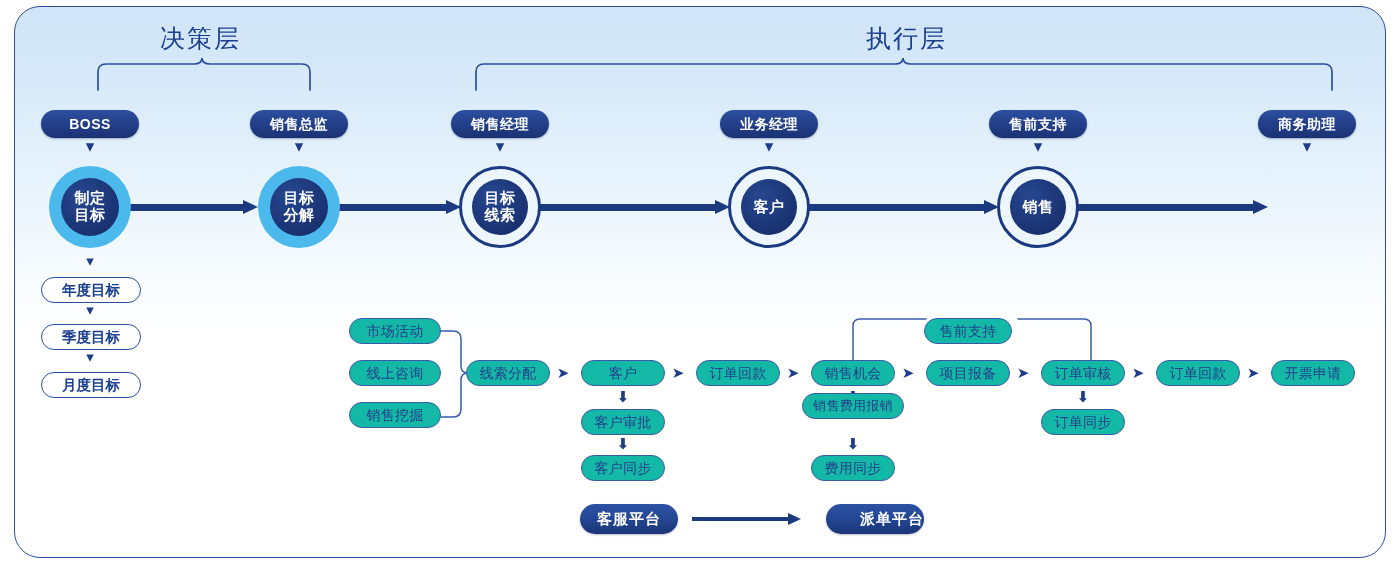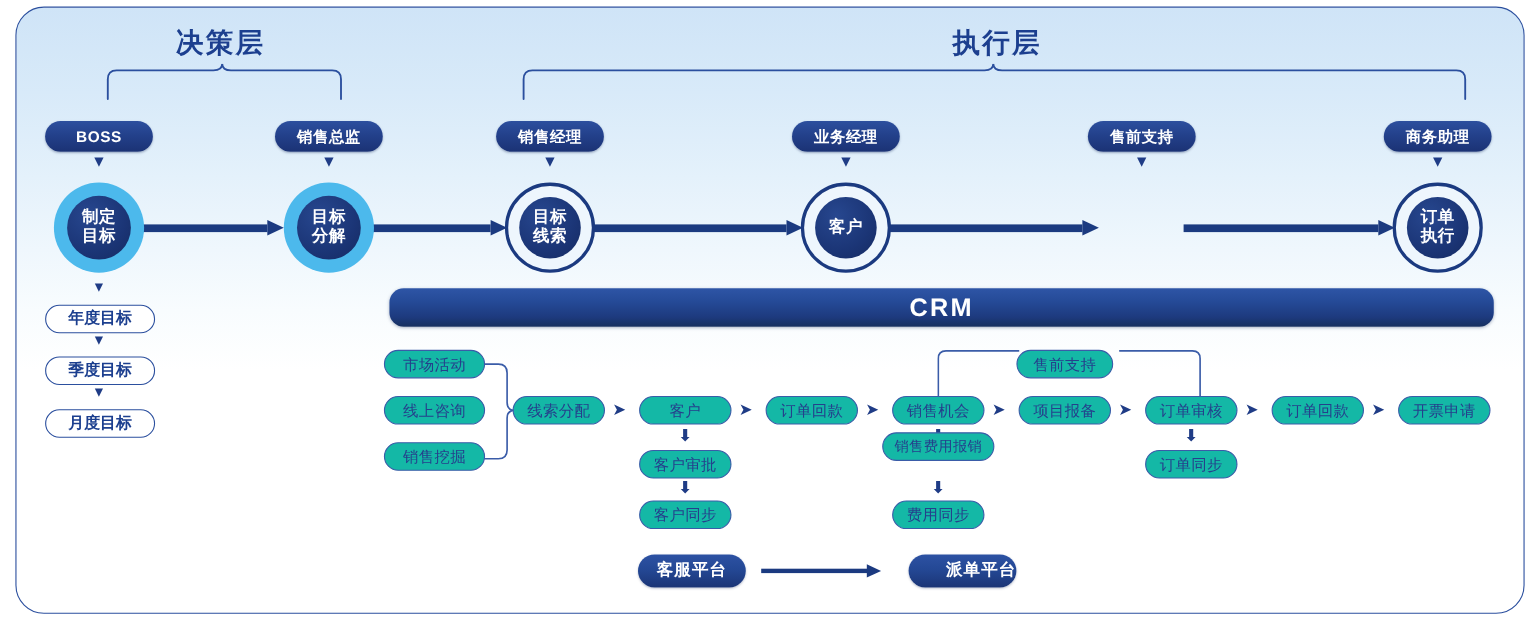--- a/index.html
+++ b/index.html
@@ -31,21 +31,21 @@
         #ffffff 60%,
         #ffffff 100%);
     box-sizing:border-box;
   }
 
   
   .section-title{
     position:absolute;
     color:#1c3f8f;
     font-size:25px;
-    font-weight:bold;
+    font-weight:normal;
     letter-spacing:2px;
     white-space:nowrap;
   }
 
   
   .brace{position:absolute;}
 
   
   .role-pill{
     position:absolute;
@@ -265,29 +265,27 @@
       <span>线索</span>
     </div>
   </div>
 
   <div class="node ring" style="left:728px;top:166px;">
     <div class="core">
       <span>客户</span>
     </div>
   </div>
 
-
-  <div class="node ring" style="left:1266px;top:166px;">
-    <div class="core">
-      <span>订单</span>
-      <span>执行</span>
-    </div>
-  </div>
-
-  <div id="crm-bar" style="left:354px;top:262px;width:1004px;height:35px;">CRM</div>
+  <div class="node ring" style="left:997px;top:166px;">
+    <div class="core">
+      <span>销售</span>
+    </div>
+  </div>
+
+
 
   <div class="goal-caret" style="left:82px;top:256px;">▾</div>
   <div class="goal-pill" style="left:41px;top:277px;width:100px;">年度目标</div>
   <div class="goal-caret" style="left:82px;top:305px;">▾</div>
   <div class="goal-pill" style="left:41px;top:324px;width:100px;">季度目标</div>
   <div class="goal-caret" style="left:82px;top:352px;">▾</div>
   <div class="goal-pill" style="left:41px;top:372px;width:100px;">月度目标</div>
 
   <div class="chip" style="left:349px;top:318px;width:92px;">市场活动</div>
   <div class="chip" style="left:349px;top:360px;width:92px;">线上咨询</div>

